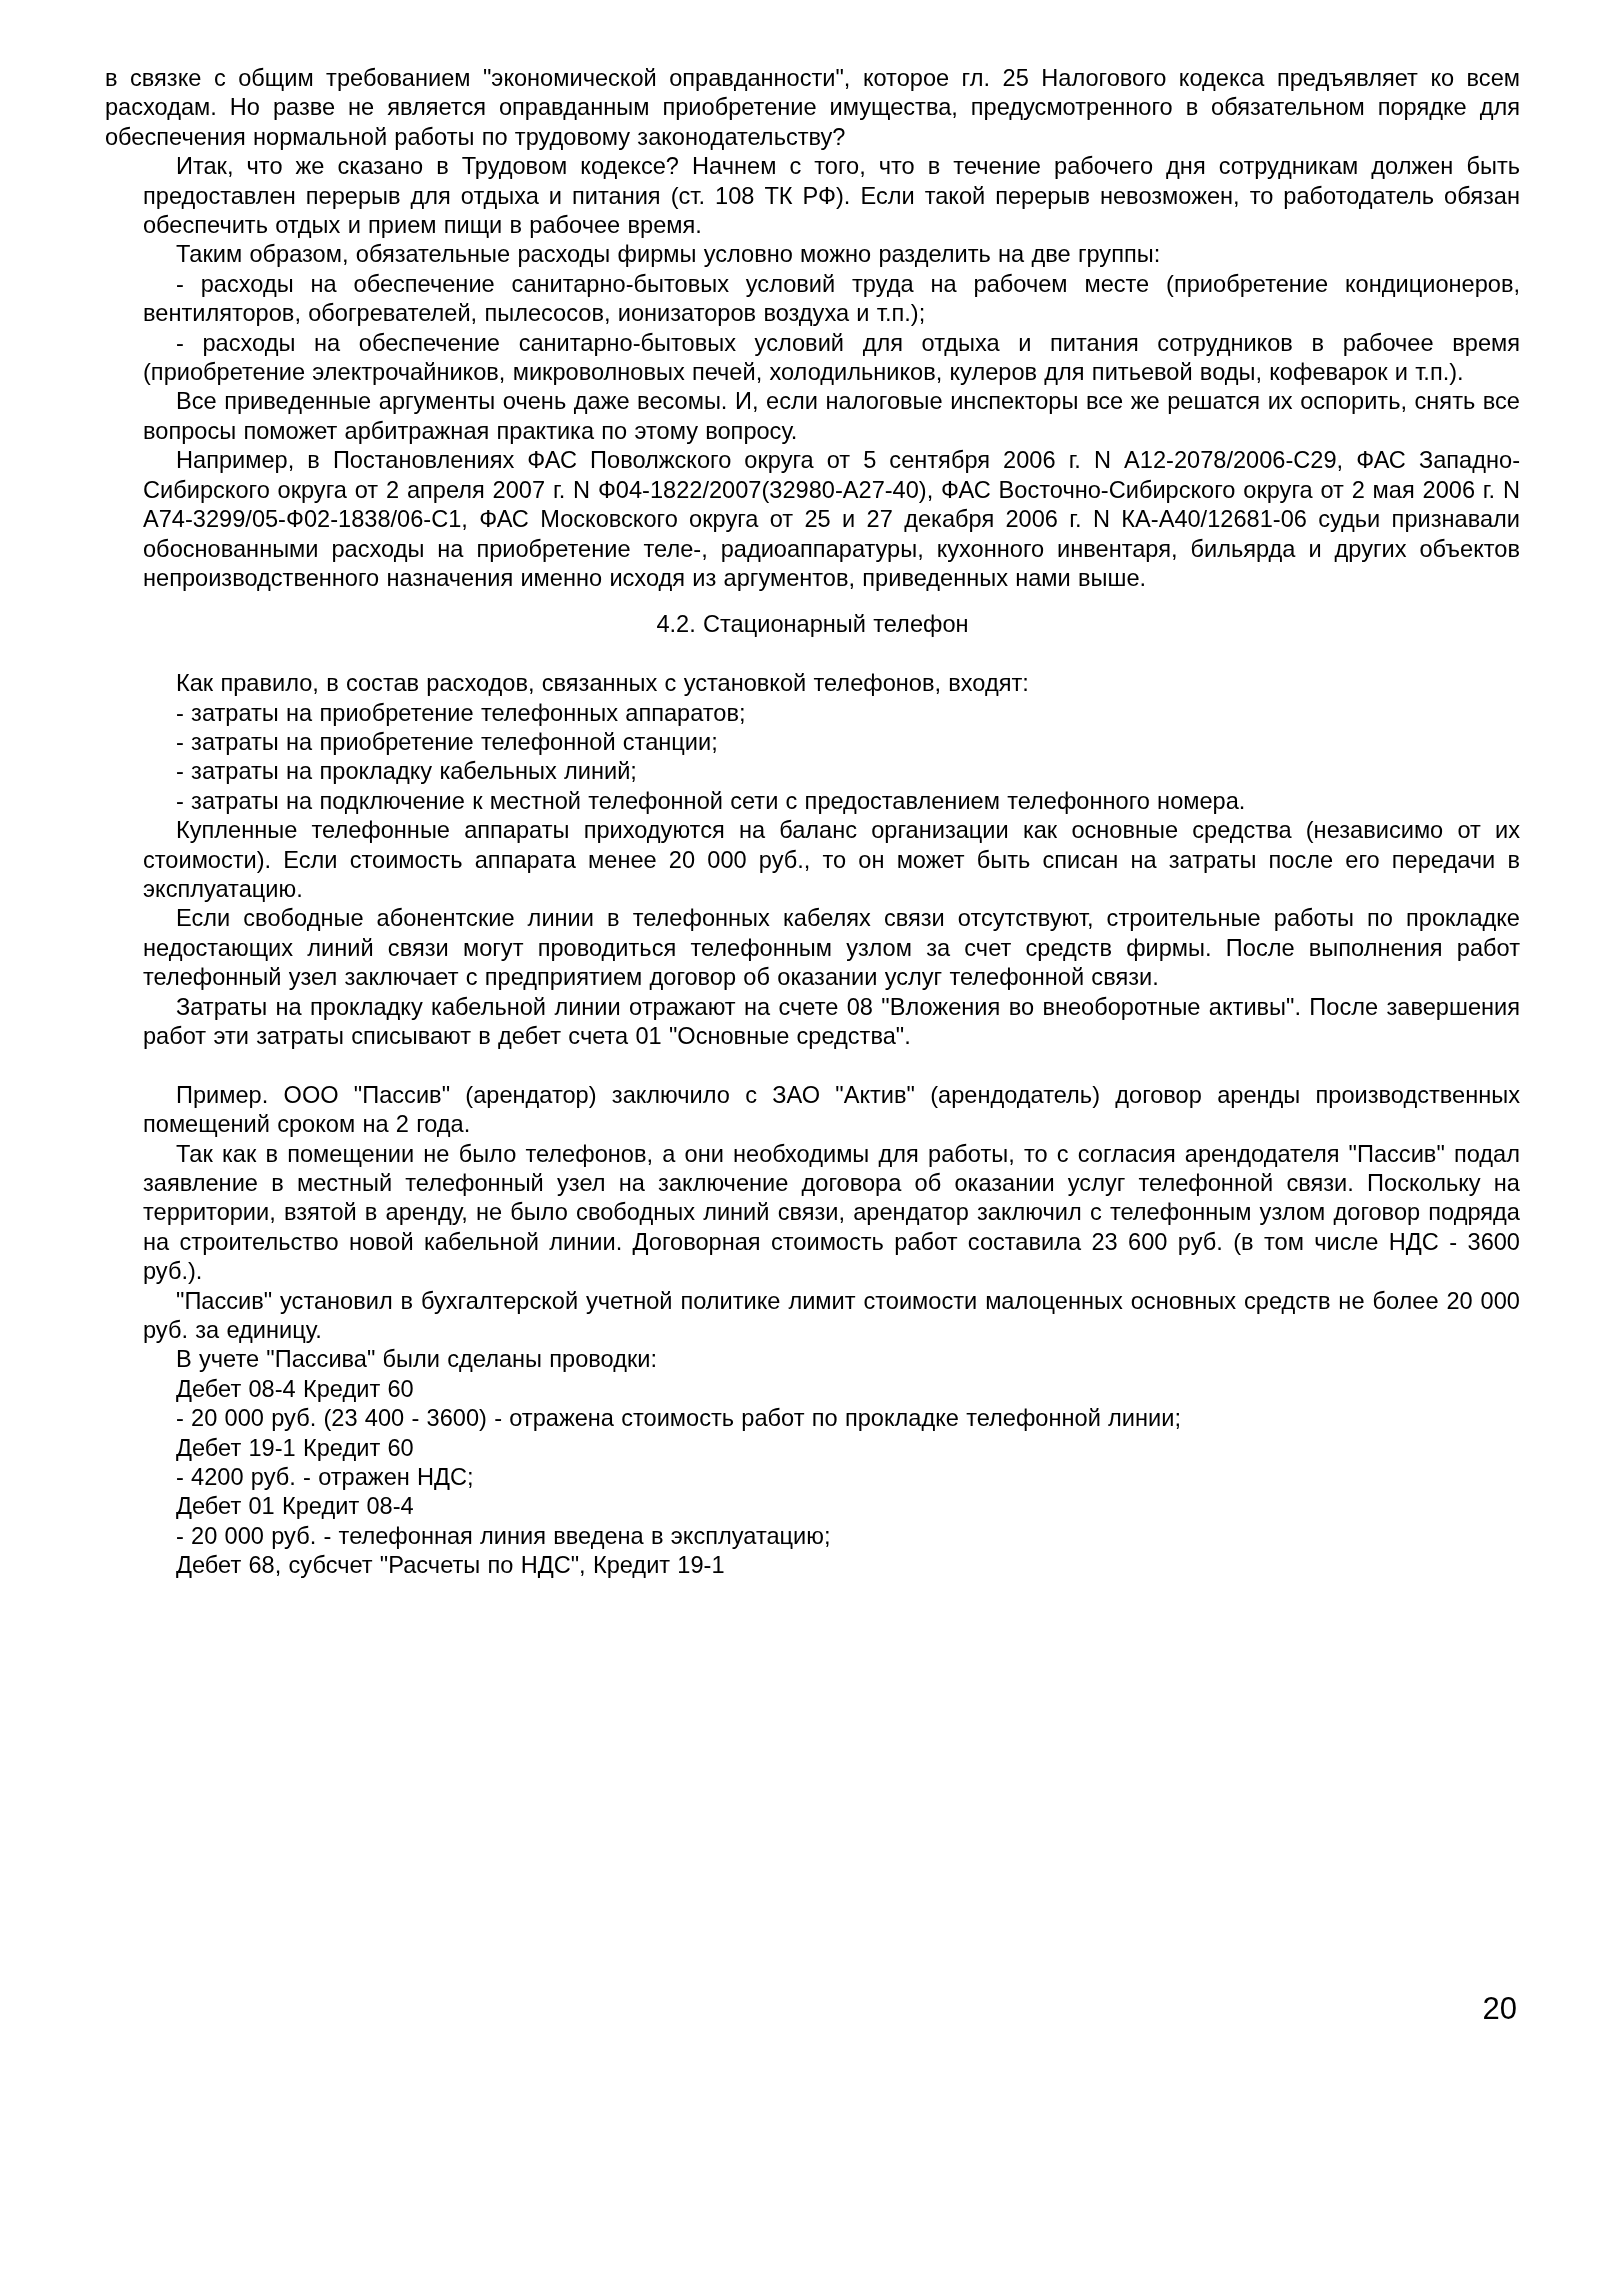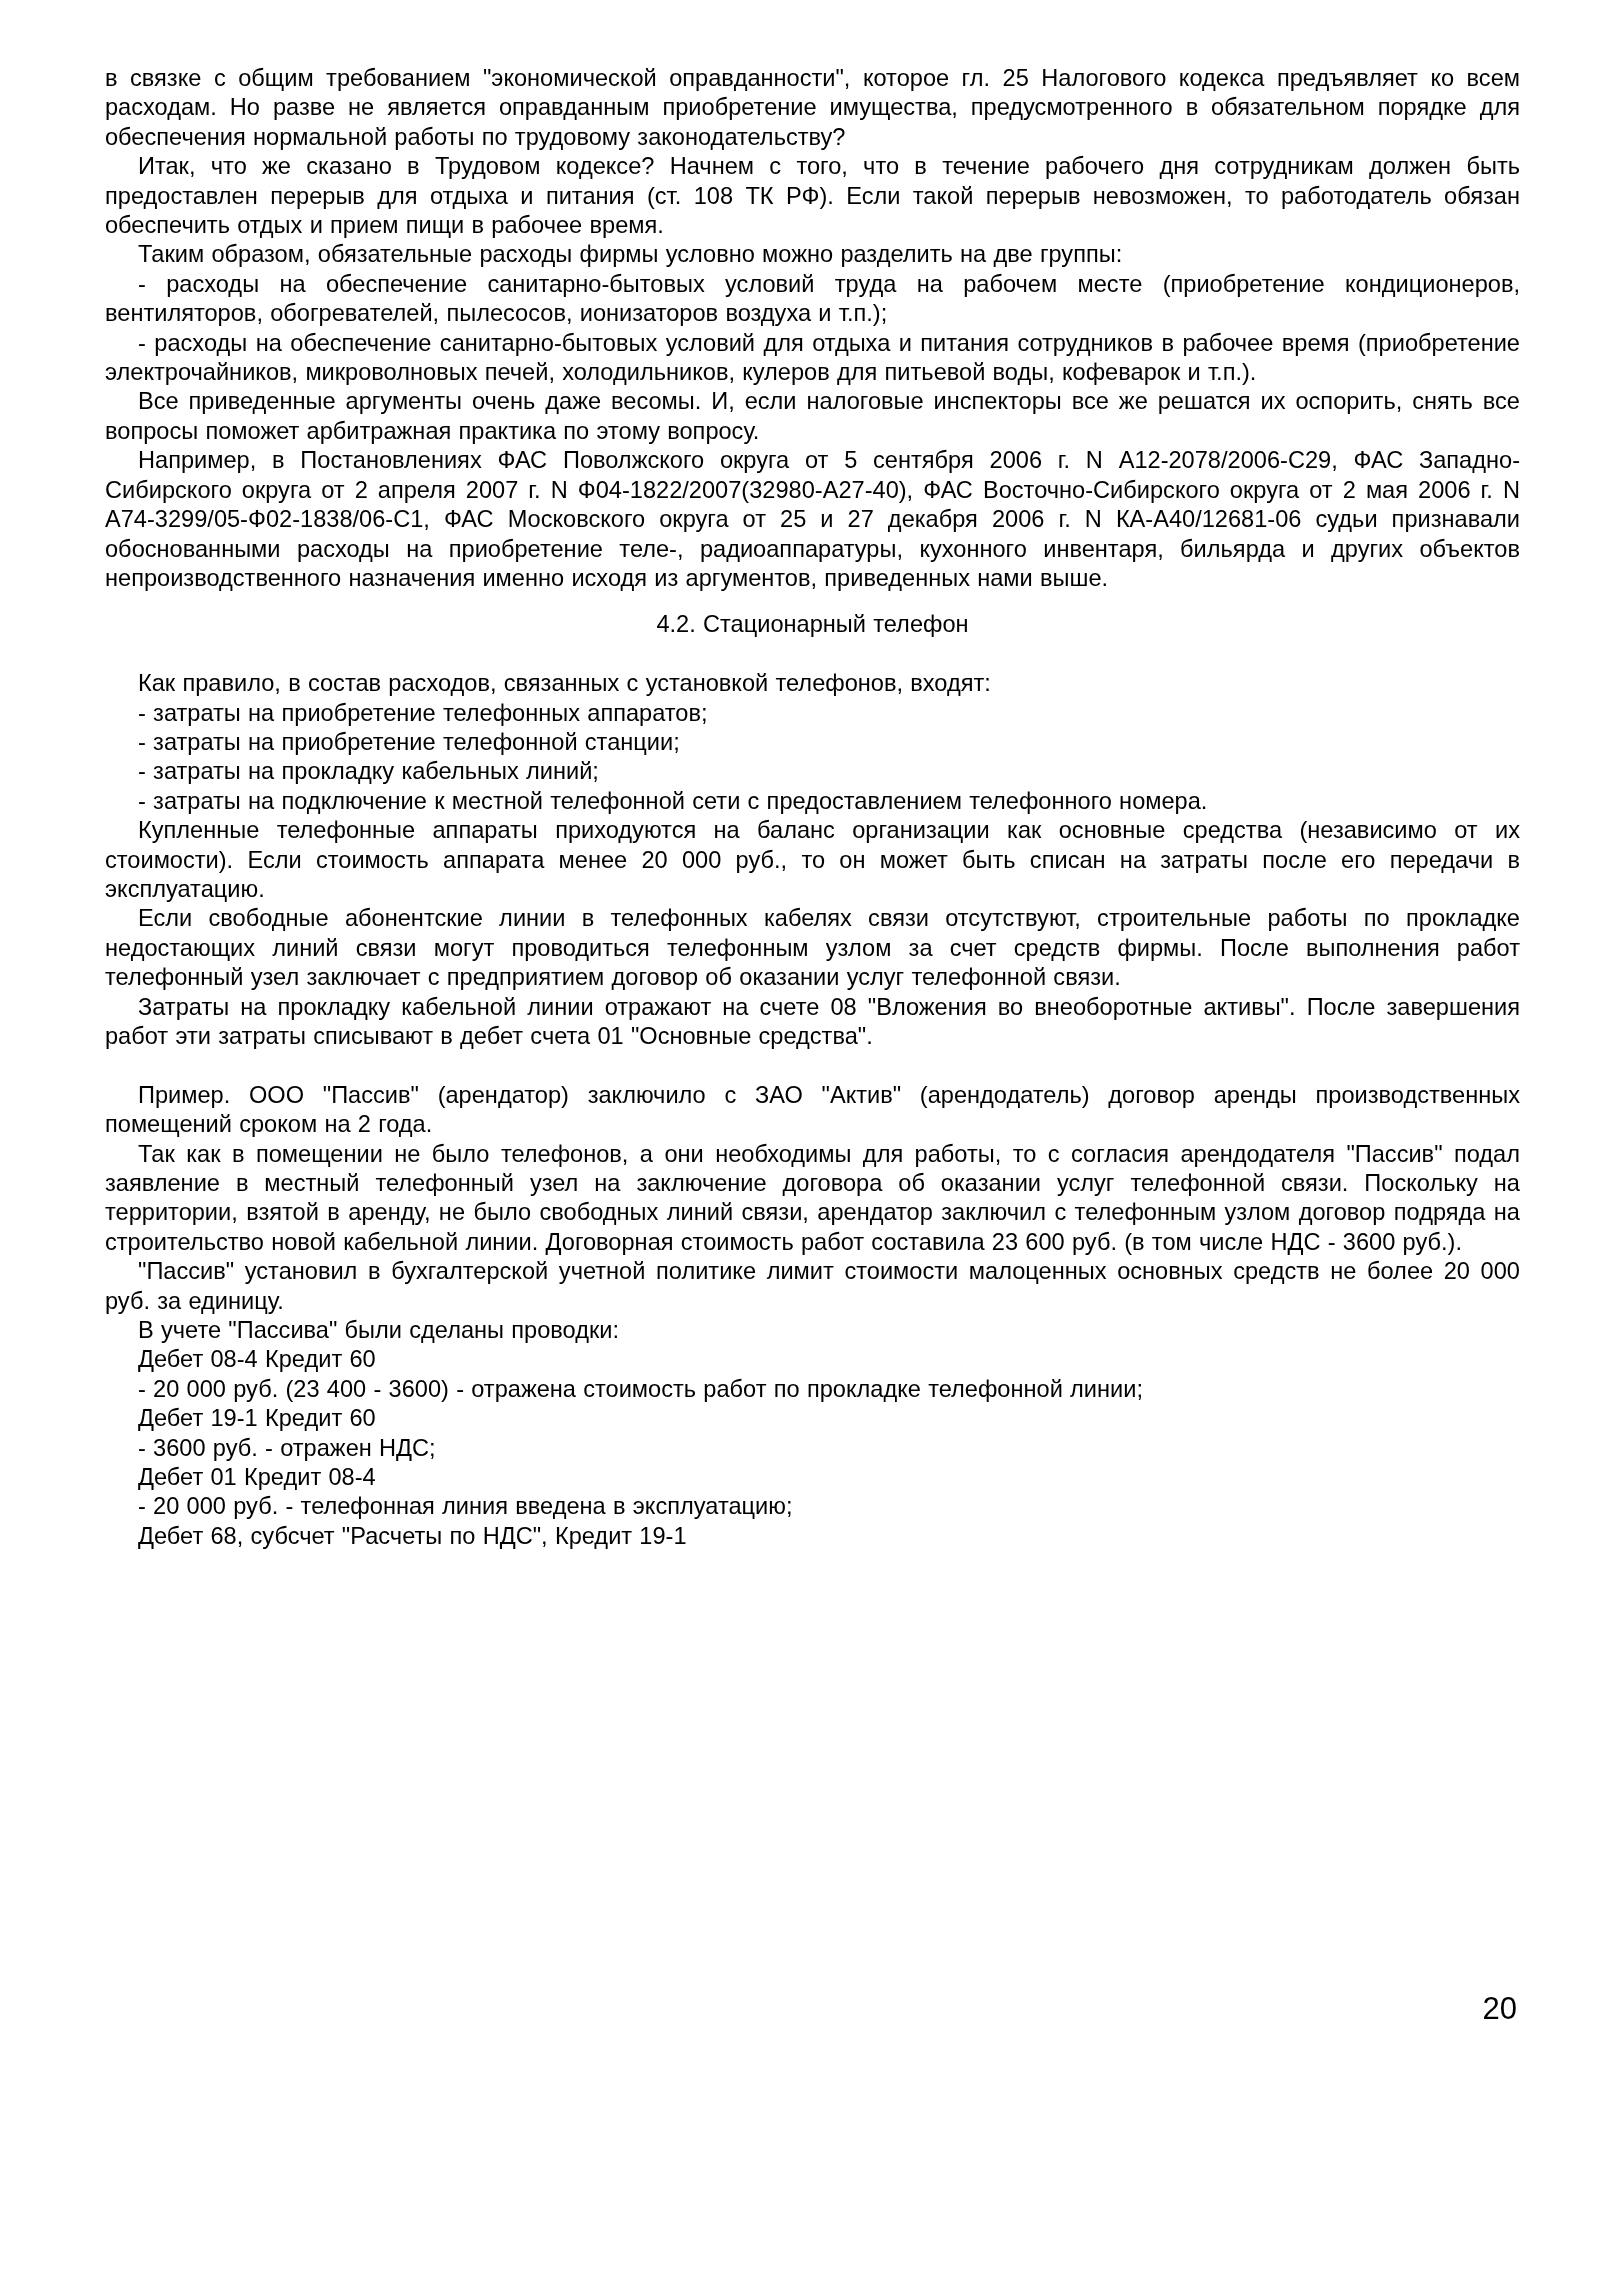--- a/index.html
+++ b/index.html
@@ -24,20 +24,21 @@
     margin: 0;
     text-align: justify;
     text-justify: inter-word;
     word-spacing: 0.7px;
   }
   .doc-body p.plain {
     text-indent: 0;
   }
   .doc-body p.indent {
     text-indent: 33px;
+    margin-left: 38px;
   }
   .doc-body p.heading {
     text-align: center;
     text-indent: 0;
     margin-top: 17px;
     margin-bottom: 29.4px;
   }
   .doc-body p.gap-before {
     margin-top: 29.4px;
   }
@@ -71,20 +72,20 @@
       <p class="indent">Купленные телефонные аппараты приходуются на баланс организации как основные средства (независимо от их стоимости). Если стоимость аппарата менее 20 000 руб., то он может быть списан на затраты после его передачи в эксплуатацию.</p>
       <p class="indent">Если свободные абонентские линии в телефонных кабелях связи отсутствуют, строительные работы по прокладке недостающих линий связи могут проводиться телефонным узлом за счет средств фирмы. После выполнения работ телефонный узел заключает с предприятием договор об оказании услуг телефонной связи.</p>
       <p class="indent">Затраты на прокладку кабельной линии отражают на счете 08 "Вложения во внеоборотные активы". После завершения работ эти затраты списывают в дебет счета 01 "Основные средства".</p>
       <p class="indent gap-before">Пример. ООО "Пассив" (арендатор) заключило с ЗАО "Актив" (арендодатель) договор аренды производственных помещений сроком на 2 года.</p>
       <p class="indent">Так как в помещении не было телефонов, а они необходимы для работы, то с согласия арендодателя "Пассив" подал заявление в местный телефонный узел на заключение договора об оказании услуг телефонной связи. Поскольку на территории, взятой в аренду, не было свободных линий связи, арендатор заключил с телефонным узлом договор подряда на строительство новой кабельной линии. Договорная стоимость работ составила 23 600 руб. (в том числе НДС - 3600 руб.).</p>
       <p class="indent">"Пассив" установил в бухгалтерской учетной политике лимит стоимости малоценных основных средств не более 20 000 руб. за единицу.</p>
       <p class="indent">В учете "Пассива" были сделаны проводки:</p>
       <p class="indent">Дебет 08-4 Кредит 60</p>
       <p class="indent">- 20 000 руб. (23 400 - 3600) - отражена стоимость работ по прокладке телефонной линии;</p>
       <p class="indent">Дебет 19-1 Кредит 60</p>
-      <p class="indent">- 3600 руб. - отражен НДС;</p>
+      <p class="indent">- 4200 руб. - отражен НДС;</p>
       <p class="indent">Дебет 01 Кредит 08-4</p>
       <p class="indent">- 20 000 руб. - телефонная линия введена в эксплуатацию;</p>
       <p class="indent">Дебет 68, субсчет "Расчеты по НДС", Кредит 19-1</p>
     </div>
   <div class="page-number">20</div>
 </div>
 
 
 </body></html>

